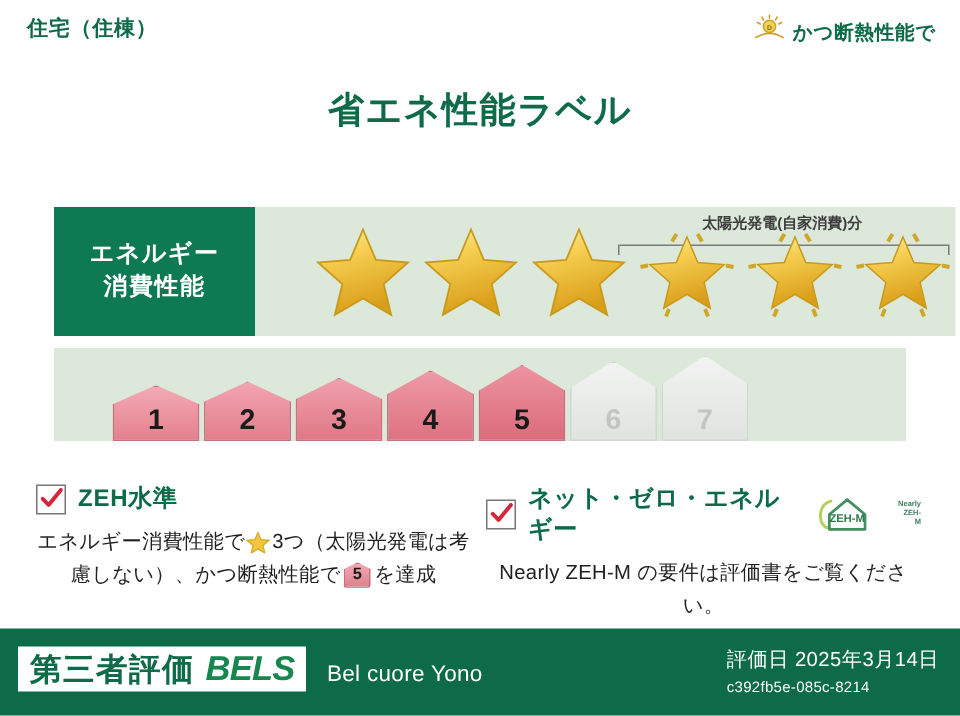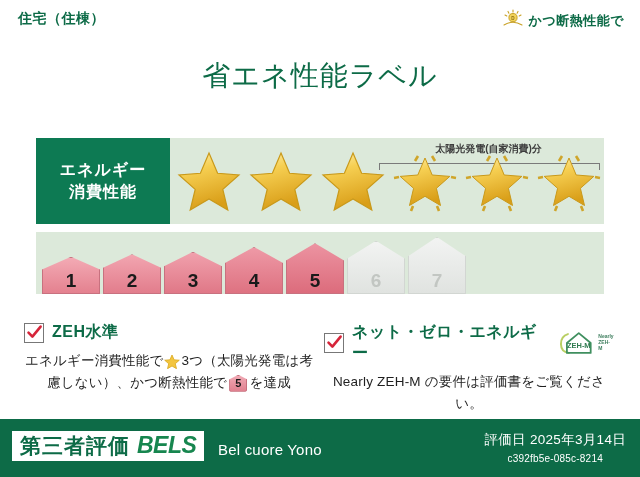--- a/index.html
+++ b/index.html
@@ -30,33 +30,33 @@
     background:#ffffff;
     display:flex;align-items:center;gap:5px;
     padding:4px 8px 4px 6px;line-height:1;
     z-index:6;
   }
   .renew-chip .txt{color:#0d6b47;font-size:13px;font-weight:bold;letter-spacing:.5px;}
   .title-wrap{
     position:absolute;left:0;top:56px;width:640px;text-align:center;z-index:5;
   }
   .title-sub{color:#0d6b47;font-size:13px;font-weight:bold;letter-spacing:.5px;line-height:1.1;}
-  .title-main{color:#0d6b47;font-size:28px;font-weight:normal;letter-spacing:1px;margin-top:5px;line-height:1.1;}
+  .title-main{color:#0d6b47;font-size:24px;font-weight:bold;letter-spacing:1px;margin-top:5px;line-height:1.1;}
   
   .rows{position:absolute;left:36px;top:138px;width:568px;z-index:5;}
   .rrow{display:flex;align-items:stretch;margin-bottom:8px;position:relative;}
   .rrow-label{
     width:134px;flex:0 0 134px;background:#0d7a53;color:#fff;
     display:flex;flex-direction:column;align-items:center;justify-content:center;
     font-size:16px;font-weight:bold;letter-spacing:1px;line-height:1.35;
   }
   .rrow-label.slim{font-size:17px;}
   .rrow-body{
     flex:1;background:#dce9da;position:relative;
-    display:flex;align-items:center;
+    display:flex;align-items:center;padding-left:33px;
   }
   .stars-row{height:86px;}
   .bars-row{height:62px;}
   .stars{display:flex;align-items:center;justify-content:flex-start;gap:2px;padding-left:4px;width:100%;}
   .star-cell{width:70px;height:70px;position:relative;display:flex;align-items:center;justify-content:center;}
   .solar-bracket{
     position:absolute;top:6px;right:6px;width:219px;height:26px;
   }
   .solar-bracket .bk-txt{
     position:absolute;top:-2px;left:0;width:100%;text-align:center;
@@ -93,32 +93,32 @@
   .check-title{color:#0d6b47;font-size:16px;font-weight:bold;letter-spacing:.5px;}
   .check-body{
     margin-top:7px;color:#1f1f1f;font-size:13.5px;line-height:1.62;letter-spacing:.2px;text-align:center;
   }
   .inline-badge{
     display:inline-block;background:linear-gradient(#f0a9b4,#e0808f);
     border:1px solid #c76f7d;color:#1a1a1a;font-weight:bold;font-size:11px;
     padding:0 5px;margin:0 2px;border-radius:2px;line-height:15px;vertical-align:middle;
     clip-path:polygon(50% 0%, 100% 28%, 100% 100%, 0% 100%, 0% 28%);
   }
-  .zehm-logo{display:inline-flex;align-items:center;gap:0;vertical-align:middle;margin-left:2px;}
+  .zehm-logo{display:inline-flex;align-items:center;gap:14px;vertical-align:middle;margin-left:2px;text-align:right;}
   .zehm-sub{font-size:5px;color:#3f7f5f;line-height:1.15;font-weight:bold;}
   
   .footer{position:absolute;left:0;bottom:0;width:640px;height:58px;background:#0d6b47;z-index:5;}
   .bels-box{
     position:absolute;left:12px;top:12px;background:#fff;
     padding:3px 8px 4px 8px;display:flex;align-items:baseline;gap:7px;line-height:1;
   }
   .bels-jp{color:#0d6b47;font-size:21px;font-weight:bold;letter-spacing:1px;}
   .bels-en{color:#17864f;font-size:23px;font-weight:bold;letter-spacing:-.5px;font-style:italic;}
   .bels-name{position:absolute;left:218px;top:22px;color:#fff;font-size:15px;letter-spacing:.2px;}
-  .eval{position:absolute;right:14px;top:12px;text-align:center;color:#fff;}
+  .eval{position:absolute;right:14px;top:12px;text-align:left;color:#fff;}
   .eval-date{font-size:13.5px;letter-spacing:.3px;}
   .eval-code{font-size:10px;margin-top:4px;letter-spacing:.2px;}
   .white-strip{position:absolute;left:28px;top:404px;width:584px;height:12px;background:#fff;z-index:4;}
 </style>
 </head>
 <body>
 
 <div id="label-root">
 
   <div class="house-white"></div>

